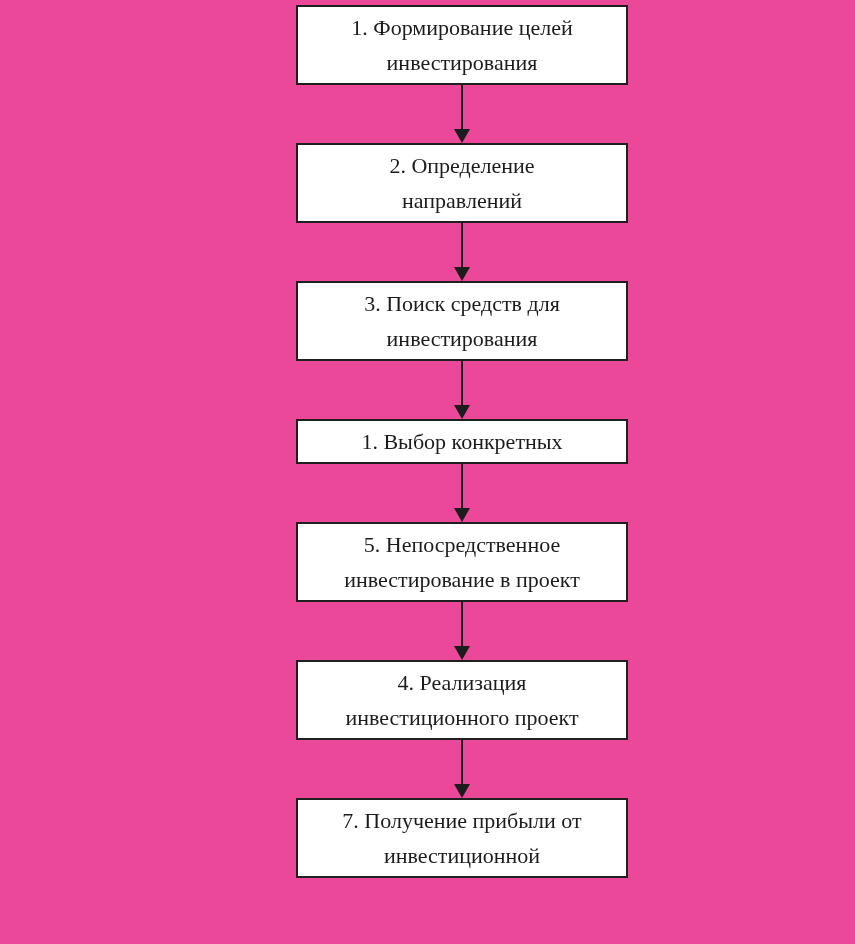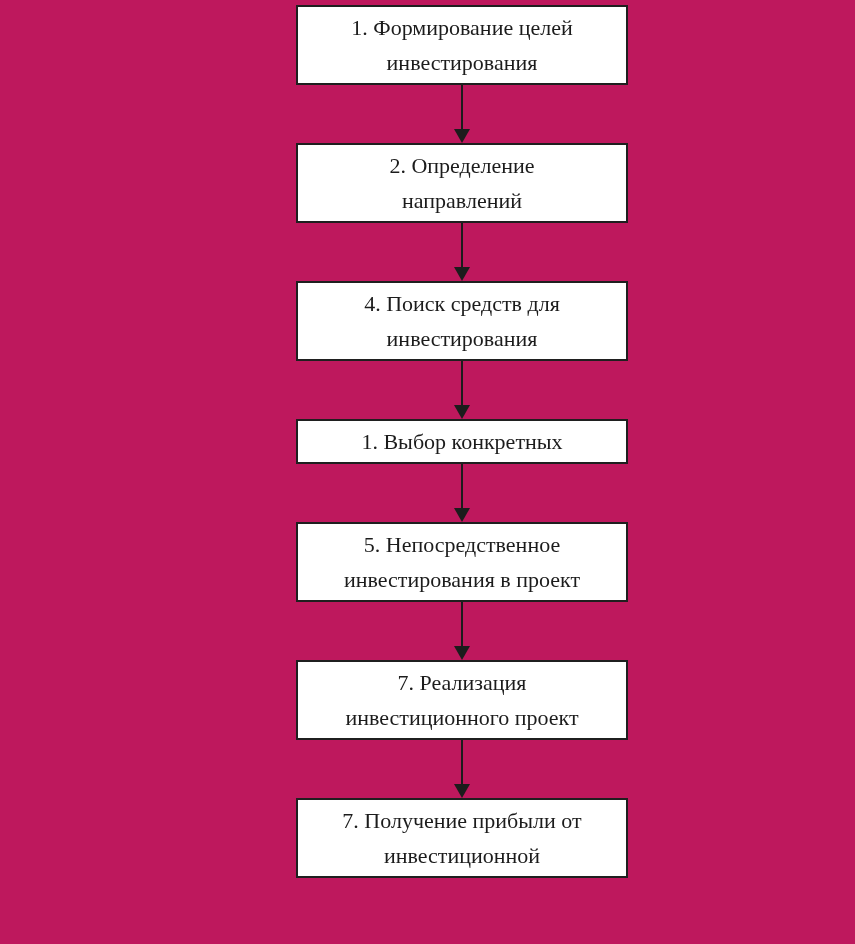--- a/index.html
+++ b/index.html
@@ -8,21 +8,21 @@
     background: #ffffff;
     width: 855px;
     height: 944px;
     overflow: hidden;
     font-family: "Liberation Serif", "DejaVu Serif", serif;
   }
   .canvas {
     position: relative;
     width: 855px;
     height: 944px;
-    background: #be185d;
+    background: #ec4899;
   }
   .flow-column {
     position: absolute;
     left: 296px;
     top: 5px;
     width: 332px;
     display: flex;
     flex-direction: column;
     align-items: center;
   }
@@ -82,50 +82,50 @@
       <div class="line">2. Определение</div>
       <div class="line">направлений</div>
     </div>
 
     <div class="arrow">
       <div class="shaft"></div>
       <div class="head"></div>
     </div>
 
     <div class="step-box">
-      <div class="line">4. Поиск средств для</div>
+      <div class="line">3. Поиск средств для</div>
       <div class="line">инвестирования</div>
     </div>
 
     <div class="arrow">
       <div class="shaft"></div>
       <div class="head"></div>
     </div>
 
     <div class="step-box">
       <div class="line">1. Выбор конкретных</div>
     </div>
 
     <div class="arrow">
       <div class="shaft"></div>
       <div class="head"></div>
     </div>
 
     <div class="step-box">
       <div class="line">5. Непосредственное</div>
-      <div class="line">инвестирования в проект</div>
+      <div class="line">инвестирование в проект</div>
     </div>
 
     <div class="arrow">
       <div class="shaft"></div>
       <div class="head"></div>
     </div>
 
     <div class="step-box">
-      <div class="line">7. Реализация</div>
+      <div class="line">4. Реализация</div>
       <div class="line">инвестиционного проект</div>
     </div>
 
     <div class="arrow">
       <div class="shaft"></div>
       <div class="head"></div>
     </div>
 
     <div class="step-box">
       <div class="line">7. Получение прибыли от</div>

